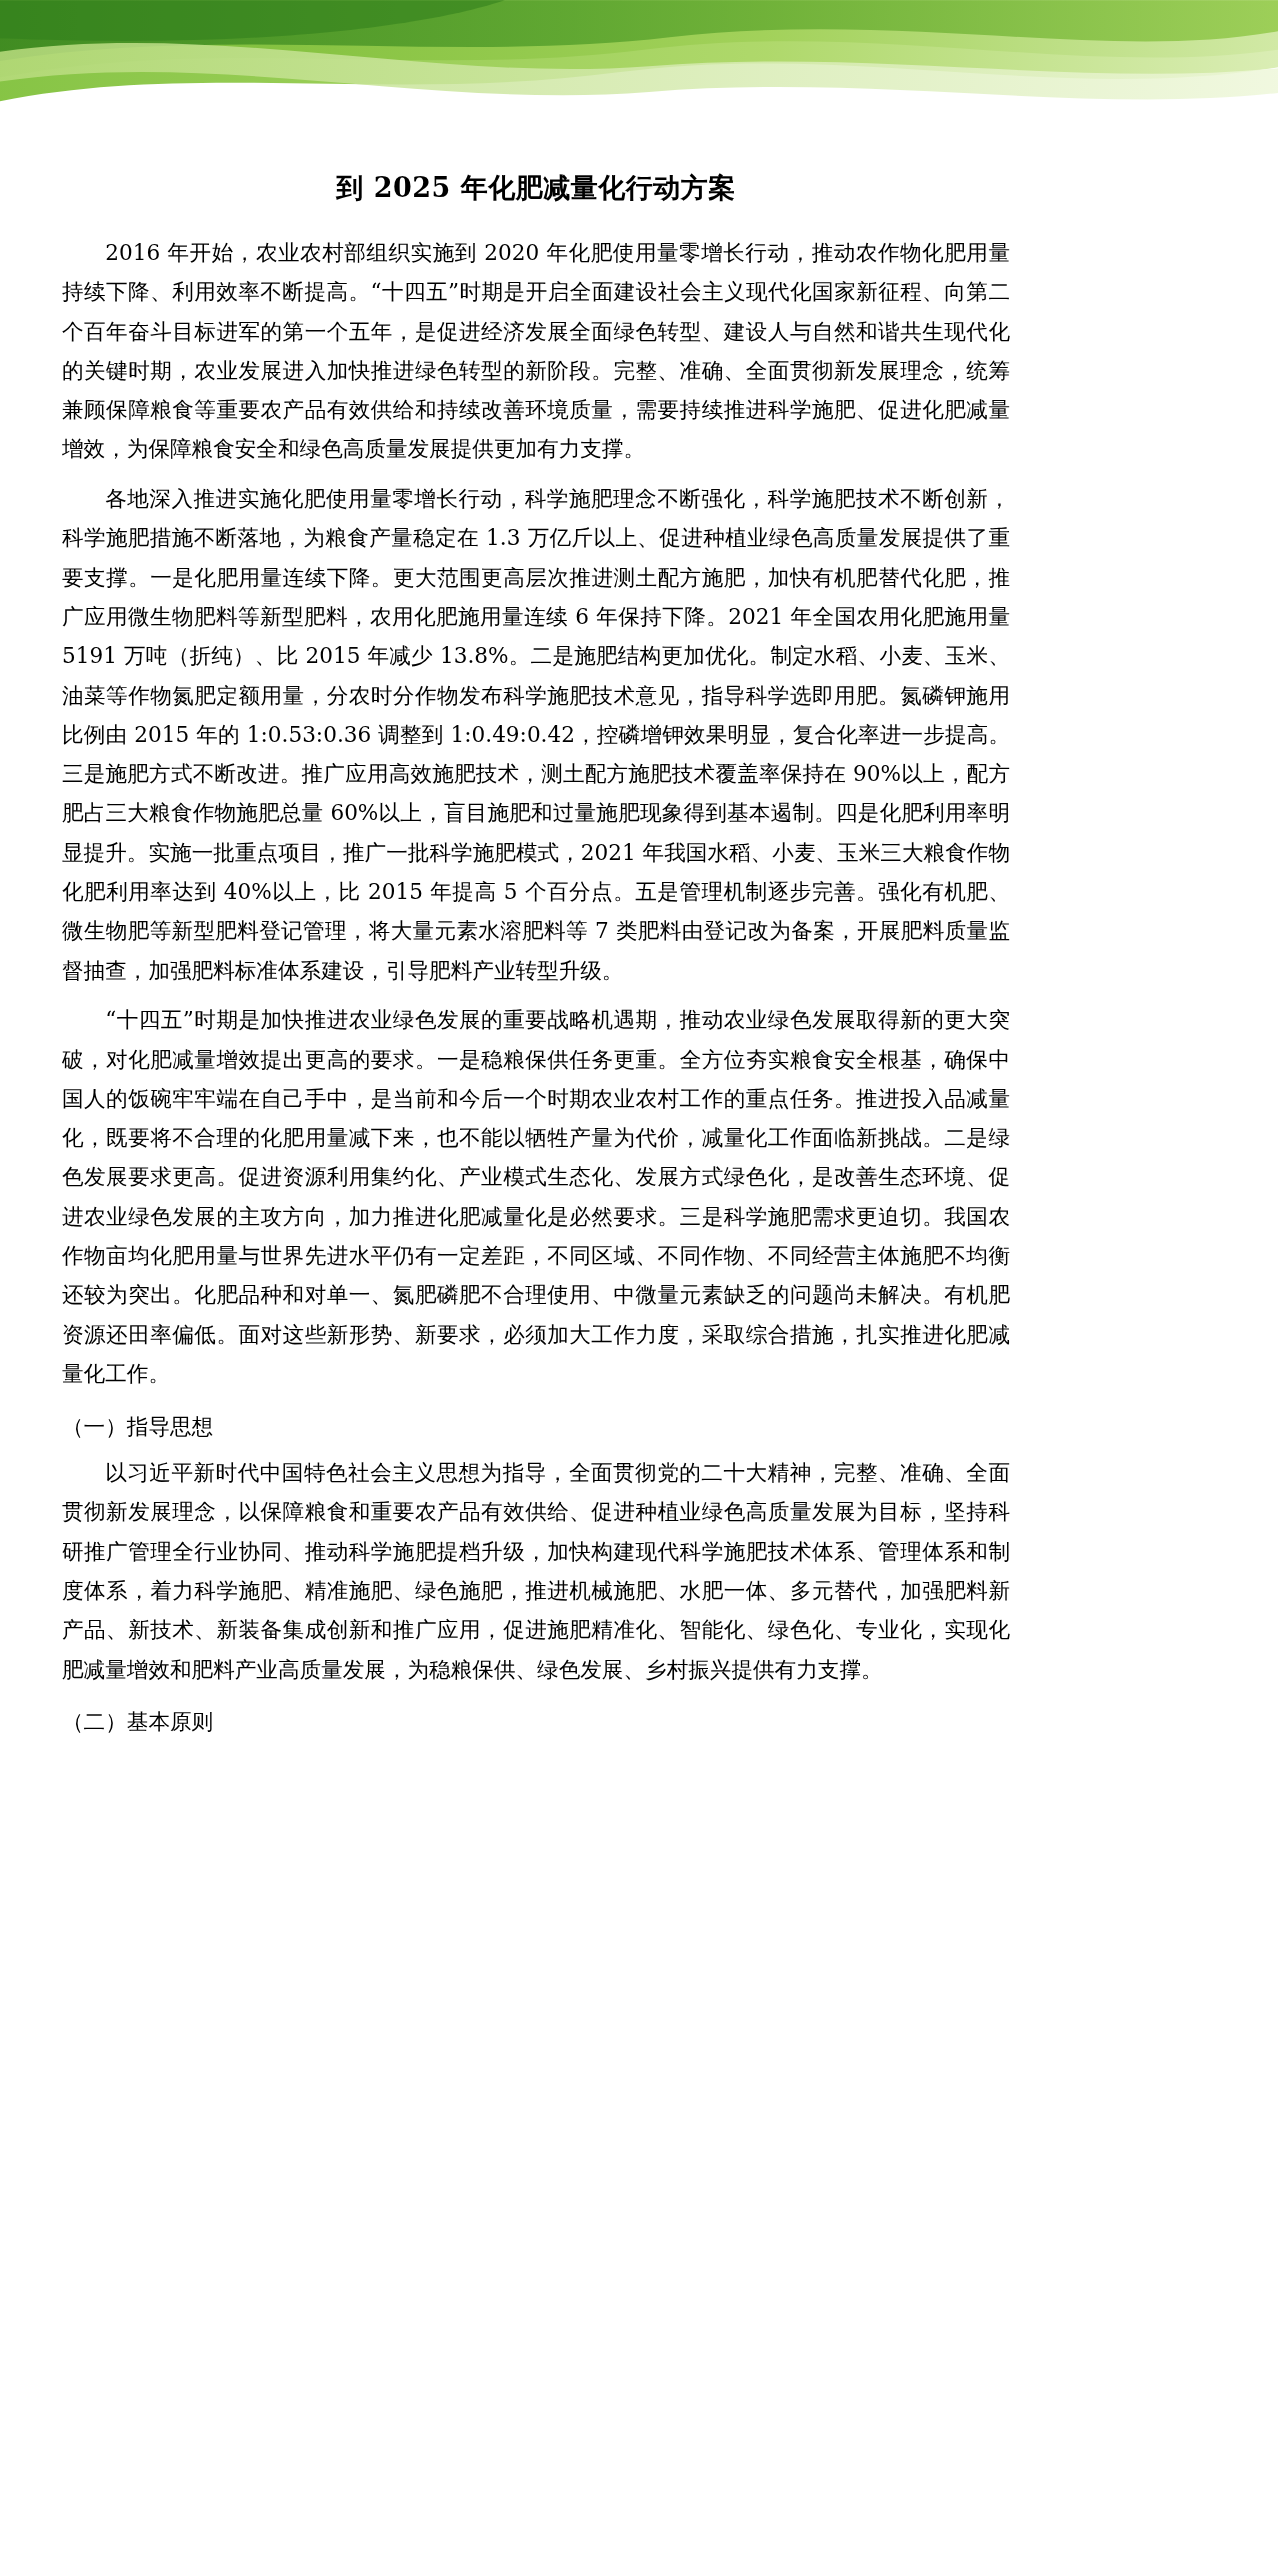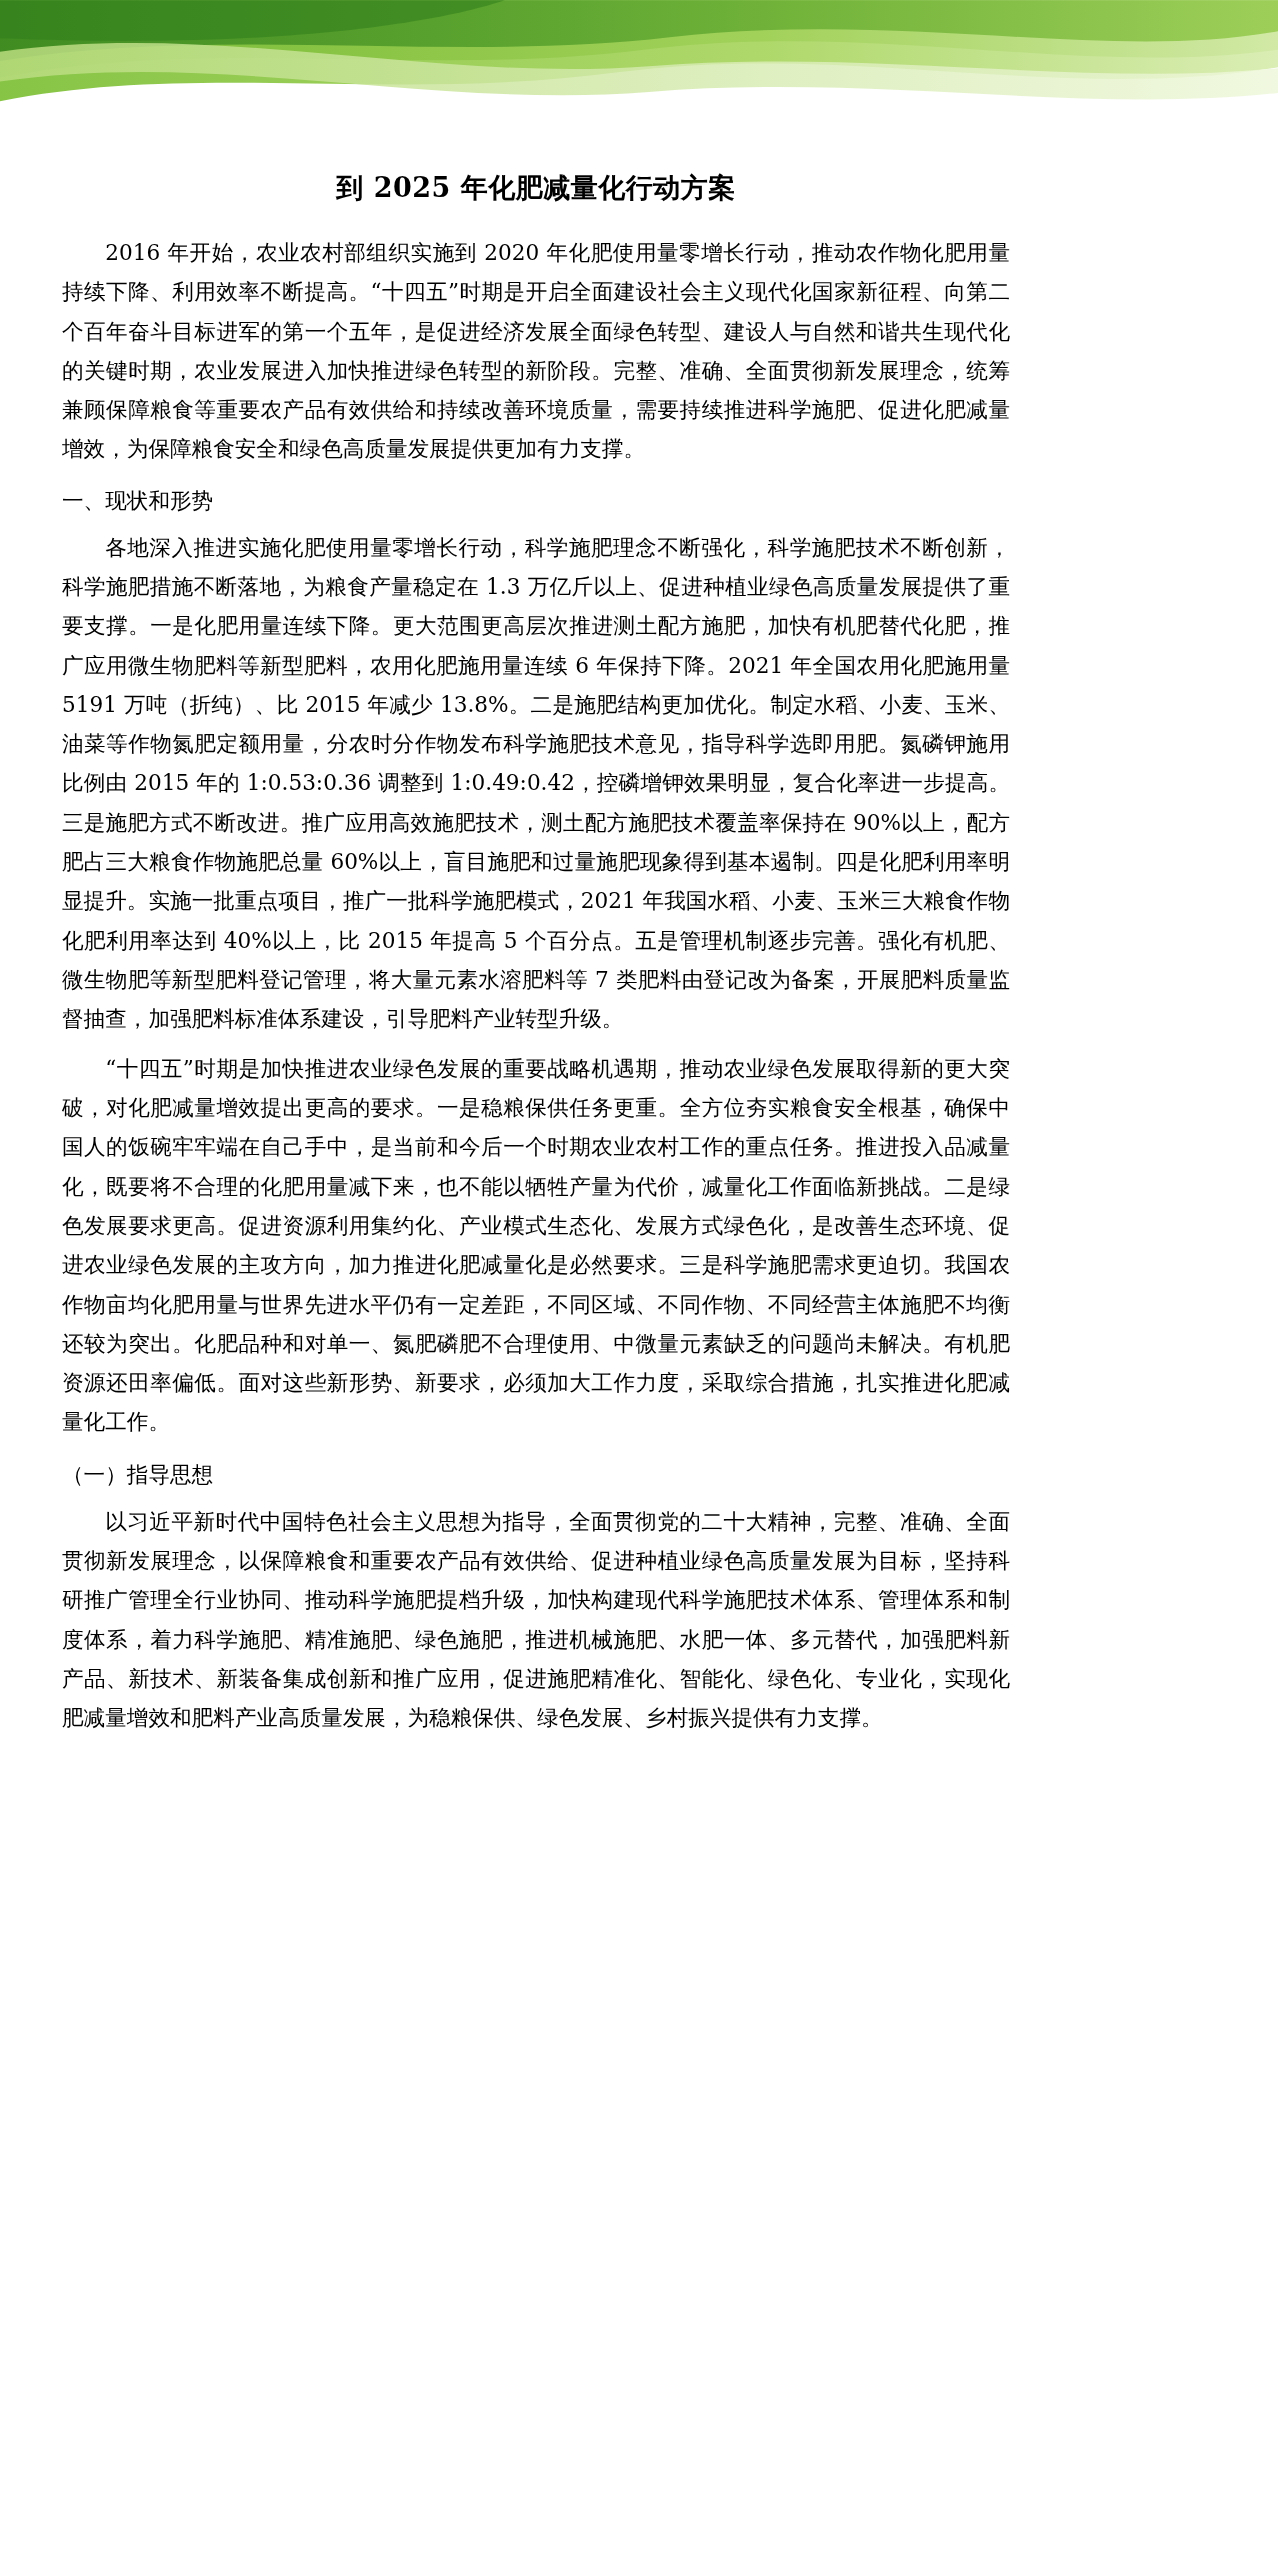--- a/index.html
+++ b/index.html
@@ -111,20 +111,20 @@
     <path d="M0,0 L2481,0 L2481,60 C2150,120 1750,20 1300,72 C880,122 430,48 0,118 Z" fill="url(#g1)" opacity="0.75"></path>
     <path d="M0,100 C420,40 840,160 1260,128 C1700,94 2100,170 2481,132 L2481,180 C2100,222 1700,142 1260,178 C840,212 420,96 0,158 Z" fill="url(#g3)" opacity="0.85"></path>
     <path d="M0,0 L980,0 C860,40 560,96 0,74 Z" fill="#2f7d1c" opacity="0.55"></path>
   </svg>
 </div>
 
 <div class="page">
   <h1 class="doc-title">到 2025 年化肥减量化行动方案</h1>
   <div id="doc-body">
       <p class="body-text"><span>2016 年开始，农业农村部组织实施到 2020 年化肥使用量零增长行动，推动农作物化肥用量持续下降、利用效率不断提高。“十四五”时期是开启全面建设社会主义现代化国家新征程、向第二个百年奋斗目标进军的第一个五年，是促进经济发展全面绿色转型、建设人与自然和谐共生现代化的关键时期，农业发展进入加快推进绿色转型的新阶段。完整、准确、全面贯彻新发展理念，统筹兼顾保障粮食等重要农产品有效供给和持续改善环境质量，需要持续推进科学施肥、促进化肥减量增效，为保障粮食安全和绿色高质量发展提供更加有力支撑。</span></p>
-      <p class="heading-1"><span>一、现状和形势</span></p>
       <p class="body-text"><span>各地深入推进实施化肥使用量零增长行动，科学施肥理念不断强化，科学施肥技术不断创新，科学施肥措施不断落地，为粮食产量稳定在 1.3 万亿斤以上、促进种植业绿色高质量发展提供了重要支撑。</span><span class="bold">一是化肥用量连续下降。</span><span>更大范围更高层次推进测土配方施肥，加快有机肥替代化肥，推广应用微生物肥料等新型肥料，农用化肥施用量连续 6 年保持下降。2021 年全国农用化肥施用量 5191 万吨（折纯）、比 2015 年减少 13.8%。</span><span class="bold">二是施肥结构更加优化。</span><span>制定水稻、小麦、玉米、油菜等作物氮肥定额用量，分农时分作物发布科学施肥技术意见，指导科学选即用肥。氮磷钾施用比例由 2015 年的 1:0.53:0.36 调整到 1:0.49:0.42，控磷增钾效果明显，复合化率进一步提高。</span><span class="bold">三是施肥方式不断改进。</span><span>推广应用高效施肥技术，测土配方施肥技术覆盖率保持在 90%以上，配方肥占三大粮食作物施肥总量 60%以上，盲目施肥和过量施肥现象得到基本遏制。</span><span class="bold">四是化肥利用率明显提升。</span><span>实施一批重点项目，推广一批科学施肥模式，2021 年我国水稻、小麦、玉米三大粮食作物化肥利用率达到 40%以上，比 2015 年提高 5 个百分点。</span><span class="bold">五是管理机制逐步完善。</span><span>强化有机肥、微生物肥等新型肥料登记管理，将大量元素水溶肥料等 7 类肥料由登记改为备案，开展肥料质量监督抽查，加强肥料标准体系建设，引导肥料产业转型升级。</span></p>
       <p class="body-text"><span>“十四五”时期是加快推进农业绿色发展的重要战略机遇期，推动农业绿色发展取得新的更大突破，对化肥减量增效提出更高的要求。</span><span class="bold">一是稳粮保供任务更重。</span><span>全方位夯实粮食安全根基，确保中国人的饭碗牢牢端在自己手中，是当前和今后一个时期农业农村工作的重点任务。推进投入品减量化，既要将不合理的化肥用量减下来，也不能以牺牲产量为代价，减量化工作面临新挑战。</span><span class="bold">二是绿色发展要求更高。</span><span>促进资源利用集约化、产业模式生态化、发展方式绿色化，是改善生态环境、促进农业绿色发展的主攻方向，加力推进化肥减量化是必然要求。</span><span class="bold">三是科学施肥需求更迫切。</span><span>我国农作物亩均化肥用量与世界先进水平仍有一定差距，不同区域、不同作物、不同经营主体施肥不均衡还较为突出。化肥品种和对单一、氮肥磷肥不合理使用、中微量元素缺乏的问题尚未解决。有机肥资源还田率偏低。面对这些新形势、新要求，必须加大工作力度，采取综合措施，扎实推进化肥减量化工作。</span></p>
       <p class="heading-2"><span class="bold">（一）指导思想</span></p>
       <p class="body-text"><span>以习近平新时代中国特色社会主义思想为指导，全面贯彻党的二十大精神，完整、准确、全面贯彻新发展理念，以保障粮食和重要农产品有效供给、促进种植业绿色高质量发展为目标，坚持科研推广管理全行业协同、推动科学施肥提档升级，加快构建现代科学施肥技术体系、管理体系和制度体系，着力科学施肥、精准施肥、绿色施肥，推进机械施肥、水肥一体、多元替代，加强肥料新产品、新技术、新装备集成创新和推广应用，促进施肥精准化、智能化、绿色化、专业化，实现化肥减量增效和肥料产业高质量发展，为稳粮保供、绿色发展、乡村振兴提供有力支撑。</span></p>
+      <p class="heading-2"><span class="bold">（二）基本原则</span></p>
     </div>
 </div>
 
 
 </body></html>

